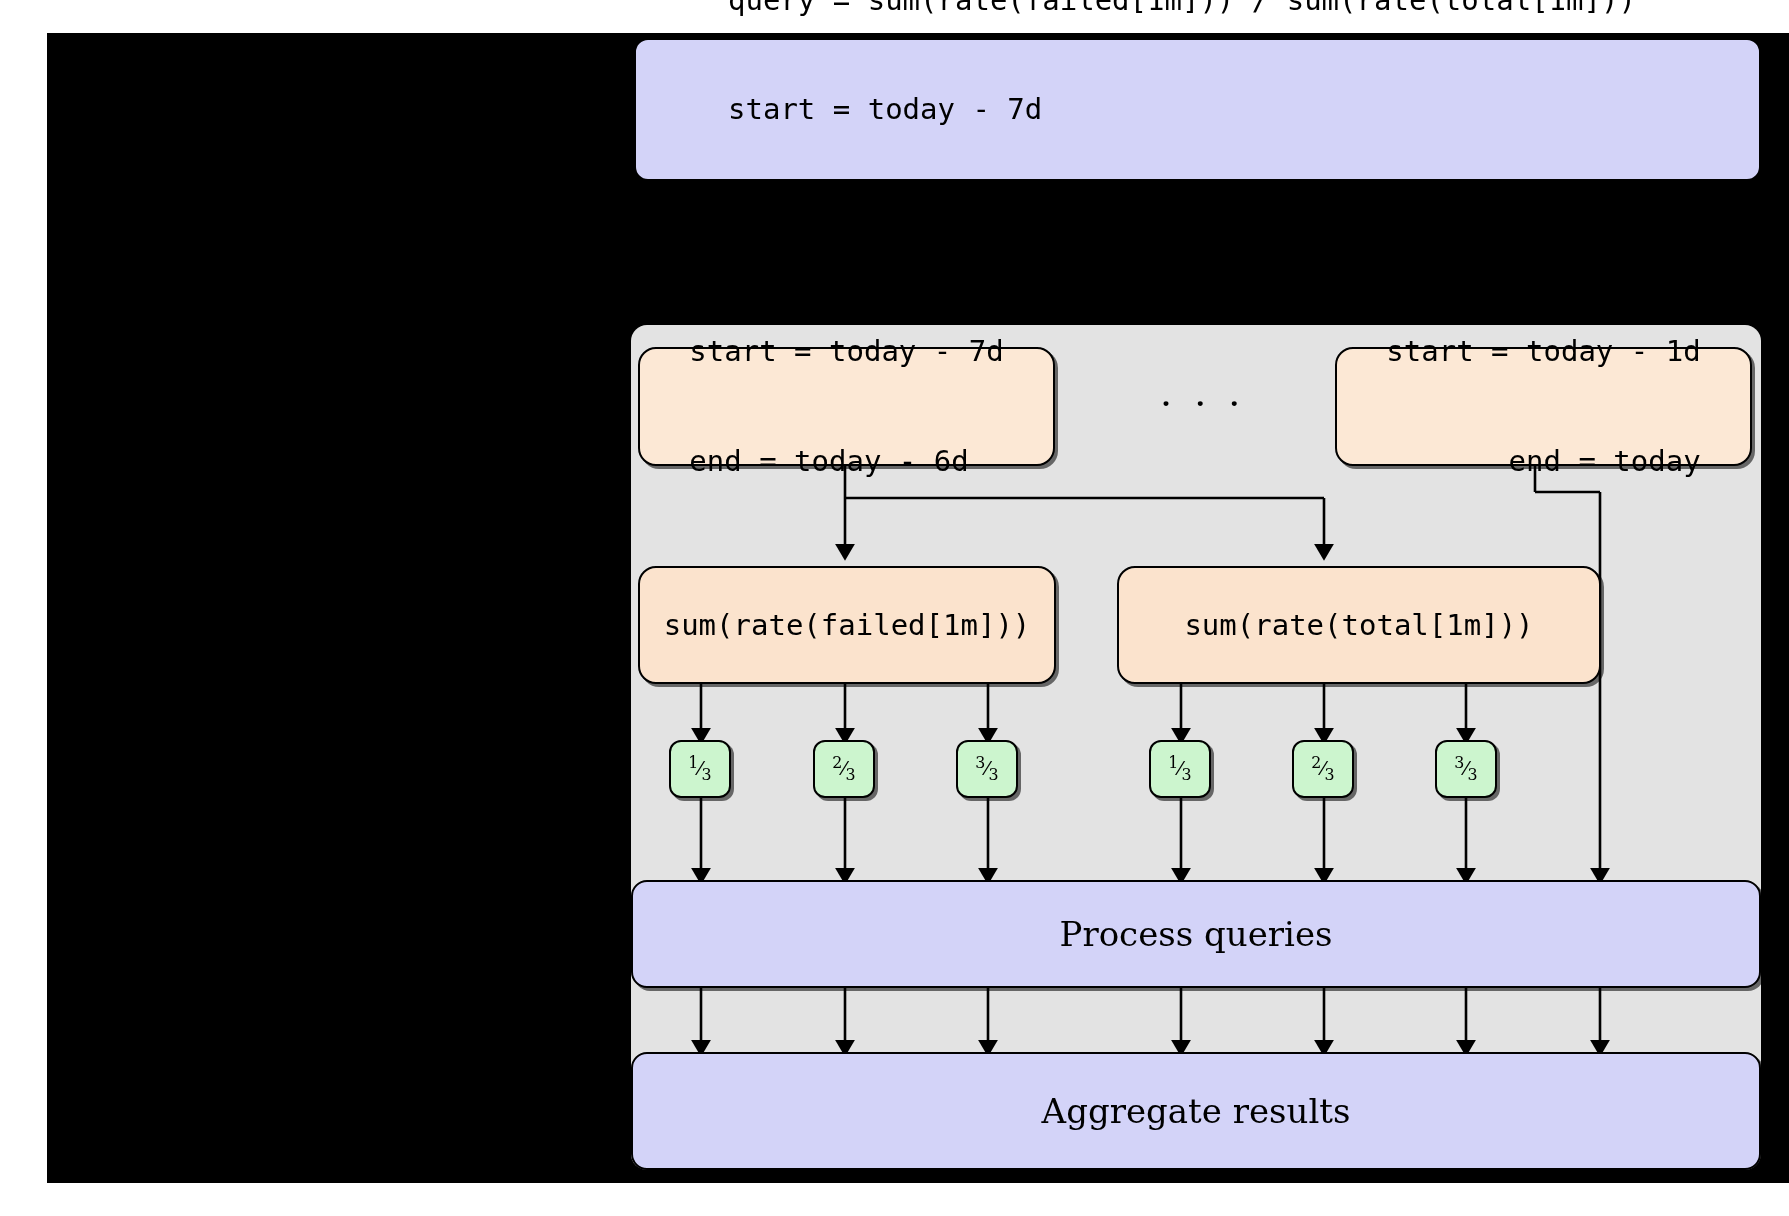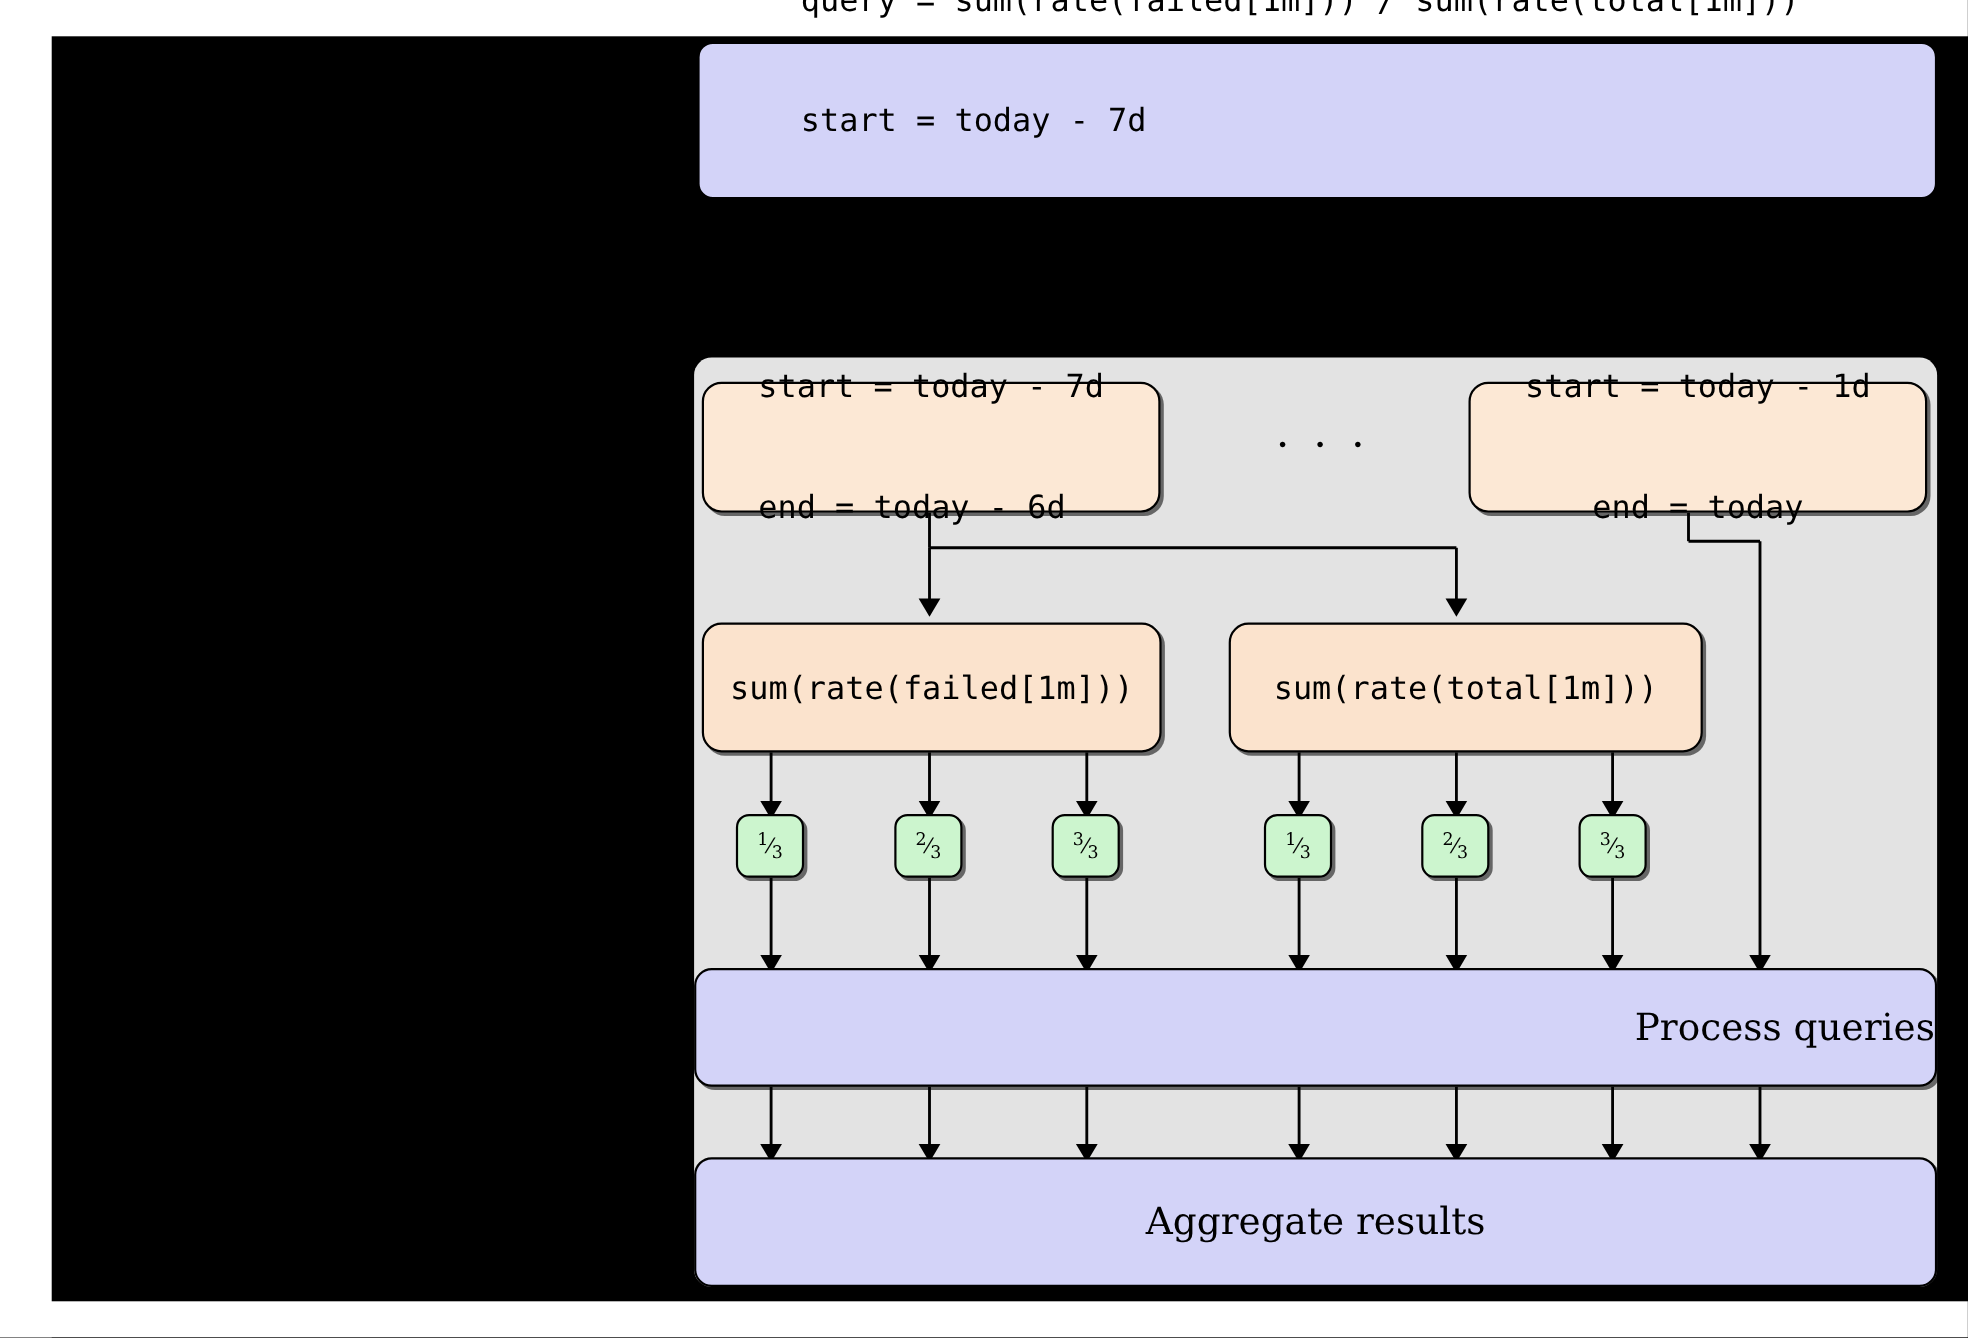--- a/index.html
+++ b/index.html
@@ -180,31 +180,31 @@
   <div class="node box-range mono" style="left:638px; top:347px; width:417px; height:119px;">
     <div style="text-align:left;">
       <div>start = today - 7d</div>
       <div>end = today - 6d</div>
     </div>
   </div>
 
   <div class="ellipsis" style="left:1160px; top:385px;">· · ·</div>
 
   <div class="node box-range mono" style="left:1335px; top:347px; width:417px; height:119px;">
-    <div style="text-align:center;">
+    <div style="text-align:right;">
       <div>start = today - 1d</div>
       <div>end = today</div>
     </div>
   </div>
 
   <div class="node box-sum mono" style="left:638px; top:566px; width:418px; height:118px;">
     <span>sum(rate(failed[1m]))</span>
   </div>
 
-  <div class="node box-sum mono" style="left:1117px; top:566px; width:431px; height:118px;">
+  <div class="node box-sum mono" style="left:1117px; top:566px; width:484px; height:118px;">
     <span>sum(rate(total[1m]))</span>
   </div>
 
   <div class="node frac" style="left:669px; top:740px; width:62px; height:58px;">
     <span>
       <sup>1</sup>⁄<sub>3</sub>
     </span>
   </div>
   <div class="node frac" style="left:813px; top:740px; width:62px; height:58px;">
     <span>
@@ -226,21 +226,21 @@
     <span>
       <sup>2</sup>⁄<sub>3</sub>
     </span>
   </div>
   <div class="node frac" style="left:1435px; top:740px; width:62px; height:58px;">
     <span>
       <sup>3</sup>⁄<sub>3</sub>
     </span>
   </div>
 
-  <div class="node box-stage serif" style="left:631px; top:880px; width:1130px; height:108px;justify-content:flex-end;">
+  <div class="node box-stage serif" style="left:631px; top:880px; width:1130px; height:108px;">
     <span>Process queries</span>
   </div>
 
   <div class="node box-stage serif" style="left:631px; top:1052px; width:1130px; height:118px;">
     <span>Aggregate results</span>
   </div>
 
 </div>
 
 </body></html>

